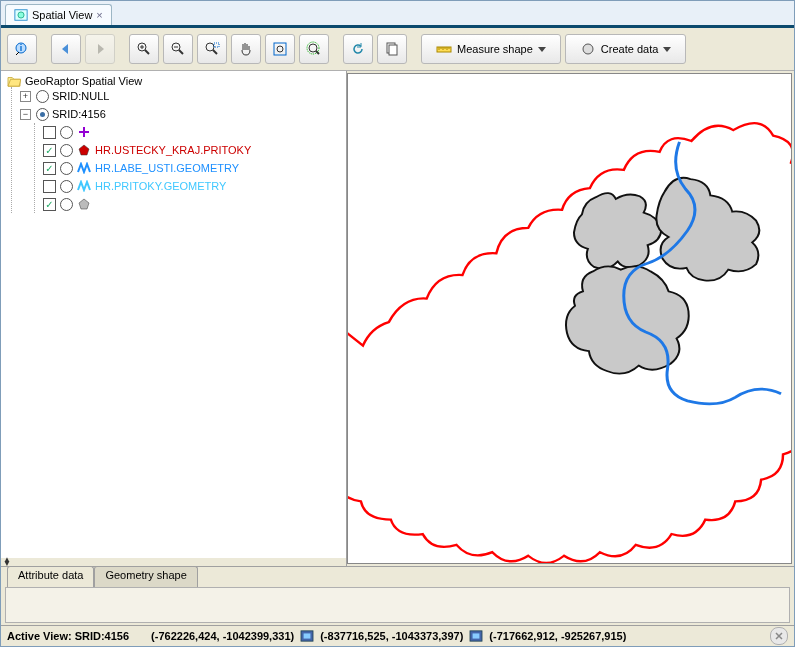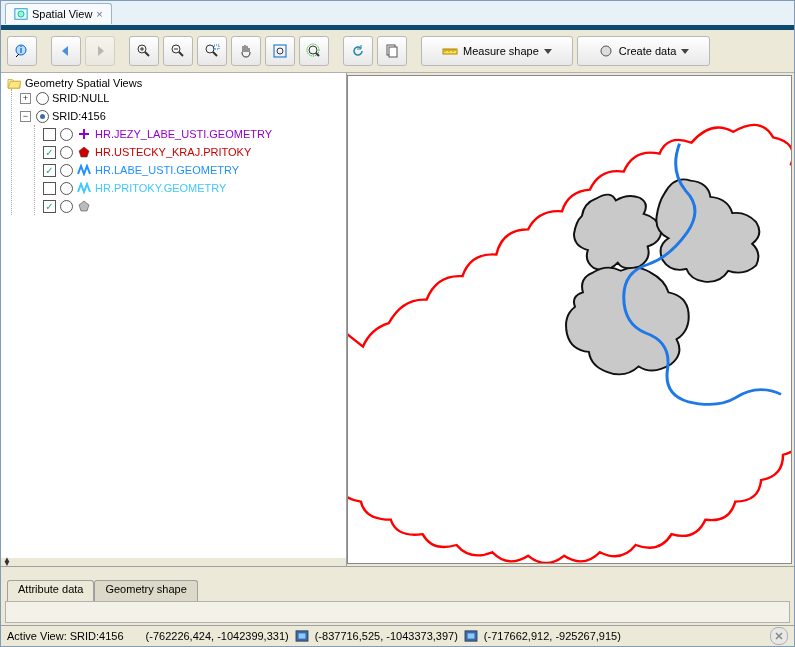--- a/index.html
+++ b/index.html
@@ -1,47 +1,47 @@
 <!DOCTYPE html>
 <html><head>
 <meta charset="utf-8">
 <style>
   html,body{margin:0;padding:0;font-family:Tahoma,Arial,sans-serif;font-size:11px;color:#000;background:#ece9d8;}
   .window{width:795px;height:647px;border:1px solid #7f9db9;background:#ece9d8;display:flex;flex-direction:column;box-sizing:border-box;position:relative;}
-  .tabstrip{height:22px;display:flex;background:#e8f0f8;border-bottom:5px solid #0c4a6e;padding-left:4px;padding-top:2px;}
+  .tabstrip{height:22px;display:flex;align-items:flex-end;background:#e8f0f8;border-bottom:3px solid #0c4a6e;padding-left:4px;padding-top:2px;}
   .tab{display:flex;align-items:center;gap:4px;height:20px;padding:0 8px;background:#f7fbff;border:1px solid #9cb6c5;border-bottom:none;border-top-left-radius:3px;border-top-right-radius:3px;}
   .tab-icon{width:14px;height:14px;display:inline-block;}
   .tab-close{color:#6a6a8a;font-size:11px;cursor:pointer;}
   .toolbar{height:36px;display:flex;align-items:center;padding:3px 6px;gap:4px;background:#ece9d8;border-bottom:1px solid #b0b0b0;}
   .tbtn{width:28px;height:28px;border:1px solid #b8b8b8;border-radius:3px;background:linear-gradient(#fff,#e8e8e8);display:flex;align-items:center;justify-content:center;cursor:pointer;}
   .tbtn svg{width:16px;height:16px;}
   .tsep{width:6px;}
-  .tdrop{height:28px;border:1px solid #b8b8b8;border-radius:3px;background:linear-gradient(#fff,#e8e8e8);display:flex;align-items:center;padding:0 20px;gap:5px;cursor:pointer;}
+  .tdrop{height:28px;border:1px solid #b8b8b8;border-radius:3px;background:linear-gradient(#fff,#e8e8e8);display:flex;align-items:center;padding:0 14px;gap:5px;cursor:pointer;}
   .tdrop .caret{width:0;height:0;border-left:4px solid transparent;border-right:4px solid transparent;border-top:5px solid #444;}
   .main{flex:1;display:flex;min-height:0;}
   .sidebar{width:345px;background:#fff;border-right:1px solid #a0a0a0;display:flex;flex-direction:column;}
   .tree{flex:1;overflow:auto;padding:4px 6px;}
   .root{display:flex;align-items:center;gap:4px;}
   .folder-icon{width:14px;height:12px;}
   .node{display:flex;align-items:center;gap:3px;height:18px;}
   .expander{width:9px;height:9px;border:1px solid #888;display:flex;align-items:center;justify-content:center;font-size:9px;line-height:9px;color:#333;cursor:pointer;margin-right:2px;}
   .radio{width:11px;height:11px;border:1px solid #555;border-radius:50%;display:inline-flex;align-items:center;justify-content:center;}
   .radio.sel::after{content:"";width:5px;height:5px;background:#3b6ea5;border-radius:50%;}
   .chk{width:11px;height:11px;border:1px solid #555;display:inline-flex;align-items:center;justify-content:center;font-size:10px;color:#2a6;}
   .leaf{display:flex;align-items:center;gap:4px;height:18px;}
   .lgicon{width:14px;height:14px;display:flex;align-items:center;justify-content:center;}
   .splitter-h{height:8px;background:#ece9d8;display:flex;align-items:center;justify-content:flex-start;padding-left:2px;cursor:row-resize;}
   .arrows{font-size:8px;line-height:4px;color:#333;}
   .map{flex:1;background:#fff;border:1px solid #888;margin:2px 2px 2px 0;position:relative;overflow:hidden;}
   .lower{height:58px;display:flex;flex-direction:column;border-top:1px solid #a0a0a0;background:#ece9d8;}
-  .dtabs{height:20px;display:flex;align-items:flex-end;padding-left:6px;gap:0;margin-top:14px;}
+  .dtabs{height:20px;display:flex;align-items:flex-end;padding-left:6px;gap:0;}
   .dtab{height:18px;padding:2px 10px 0;border:1px solid #a0a0a0;border-bottom:none;background:#ece9d8;border-top-left-radius:3px;border-top-right-radius:3px;font-size:11px;cursor:pointer;}
   .dtab.inactive{background:#dcd9c8;}
   .dpanel{flex:1;margin:0 4px 2px;border:1px solid #b0b0b0;background:#f4f2e8;}
-  .status{height:20px;display:flex;align-items:center;padding:0 6px;gap:6px;border-top:1px solid #a0a0a0;background:#ece9d8;font-size:11px;}
+  .status{height:20px;display:flex;align-items:center;padding:0 6px;gap:6px;border-top:1px solid #a0a0a0;background:#ece9d8;font-size:11px;font-weight:bold;}
   .status .coord-ic{width:14px;height:12px;}
   .status .spacer{flex:1;}
   .status .stopbtn{width:16px;height:16px;border:1px solid #b0b0b0;border-radius:8px;background:#e8e8e8;display:flex;align-items:center;justify-content:center;cursor:pointer;}
   .treeline{border-left:1px dotted #aaa;margin-left:4px;padding-left:8px;}
   .layer-label{font-size:11px;}
 </style>
 </head>
 <body>
 
 <div class="window">
@@ -150,21 +150,21 @@
   </div>
 
   <div class="main">
     <div class="sidebar">
       <div class="tree">
         <div class="root">
           <svg class="folder-icon" viewBox="0 0 16 14">
               <path d="M1 3 h5 l2 2 h7 v8 h-14 z" fill="#fcf29b" stroke="#c9a83a"></path>
               <path d="M1 13 L4 5 h12 l-2 8 z" fill="#ffe680" stroke="#c9a83a"></path>
             </svg>
-          <span>Geometry Spatial Views</span>
+          <span>GeoRaptor Spatial View</span>
         </div>
         <div class="treeline">
           <div class="node">
             <span class="expander">+</span>
             <span class="radio"></span>
             <span>SRID:NULL</span>
           </div>
           <div class="node">
             <span class="expander">−</span>
             <span class="radio sel"></span>
@@ -172,21 +172,20 @@
           </div>
           <div class="treeline" style="margin-left:14px" id="layers-container">
               <div class="leaf">
                 <span class="chk"></span>
                 <span class="radio"></span>
                 <span class="lgicon">
                   <svg width="12" height="12" viewBox="0 0 12 12">
                     <path d="M6 1 v10 M1 6 h10" stroke="#9400d3" stroke-width="2"></path>
                   </svg>
                 </span>
-                <span class="layer-label" style="color:#9400d3">HR.JEZY_LABE_USTI.GEOMETRY</span>
               </div>
               <div class="leaf">
                 <span class="chk">✓</span>
                 <span class="radio"></span>
                 <span class="lgicon">
                   <svg width="12" height="12" viewBox="0 0 12 12">
                     <path d="M6 1 L11 5 L9 11 L3 11 L1 5 Z" fill="#cc0000" stroke="#333" stroke-width="0.5"></path>
                   </svg>
                 </span>
                 <span class="layer-label" style="color:#cc0000">HR.USTECKY_KRAJ.PRITOKY</span>

